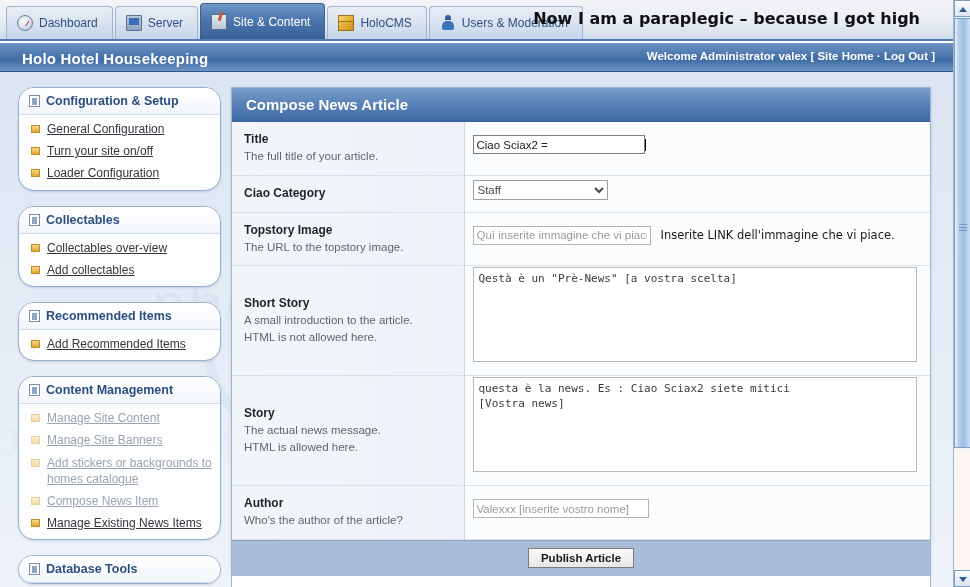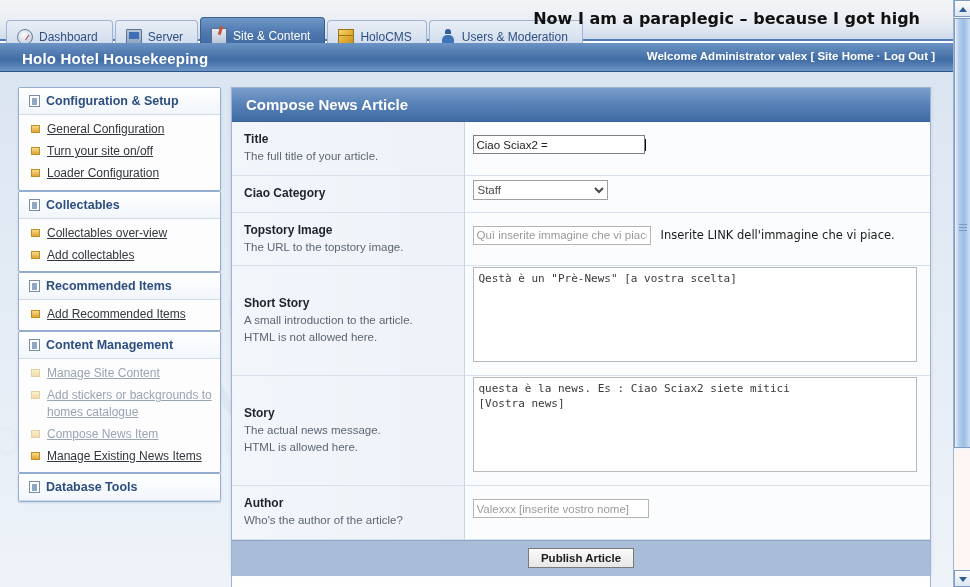--- a/index.html
+++ b/index.html
@@ -19,21 +19,21 @@
   }
 
   
   .topbar {
     position: absolute; top: 0; left: 0;
     width: 953px; height: 41px;
     background: linear-gradient(to bottom, #f3f4f6 0%, #eceff4 45%, #e2e8f1 70%, #cfdaea 100%);
     border-bottom: 2px solid #4f7ab5;
   }
   .tabstrip {
-    position: absolute; left: 6px; top: 16px;
+    position: absolute; left: 6px; top: 2px;
     display: flex; align-items: flex-end; height: 37px;
   }
   .tab {
     position: relative;
     display: flex; align-items: center; gap: 6px;
     height: 33px;
     padding: 0 14px 0 10px;
     margin-right: 2px;
     font-size: 12px;
     color: #2d4f80;
@@ -150,22 +150,22 @@
   }
 
   
   .sidebar {
     position: absolute; left: 18px; top: 15px;
     width: 203px;
   }
   .panel {
     background: #fdfdfe;
     border: 1px solid #93aece;
-    border-radius: 2px;
-    margin-bottom: 0;
+    border-radius: 16px;
+    margin-bottom: 15px;
     box-shadow: 0 1px 2px rgba(60,85,120,.18);
     overflow: hidden;
   }
   .panel-head {
     display: flex; align-items: center; gap: 6px;
     padding: 6px 8px 6px 10px;
     font-size: 12.5px; font-weight: bold;
     color: #2d4f80;
     background: linear-gradient(to bottom, #ffffff 0%, #f2f6fb 100%);
     border-bottom: 1px solid #cfdcec;
@@ -454,20 +454,24 @@
           <span class="pi"></span>
           <span>Content Management</span>
         </div>
         <ul>
           <li class="faded">
             <span class="bullet"></span>
             <span class="lbl">Manage Site Content</span>
           </li>
           <li class="faded">
             <span class="bullet"></span>
+            <span class="lbl">Manage Site Banners</span>
+          </li>
+          <li class="faded">
+            <span class="bullet"></span>
             <span class="lbl">Add stickers or backgrounds to homes catalogue</span>
           </li>
           <li class="faded">
             <span class="bullet"></span>
             <span class="lbl">Compose News Item</span>
           </li>
           <li>
             <span class="bullet"></span>
             <span class="lbl">Manage Existing News Items</span>
           </li>

